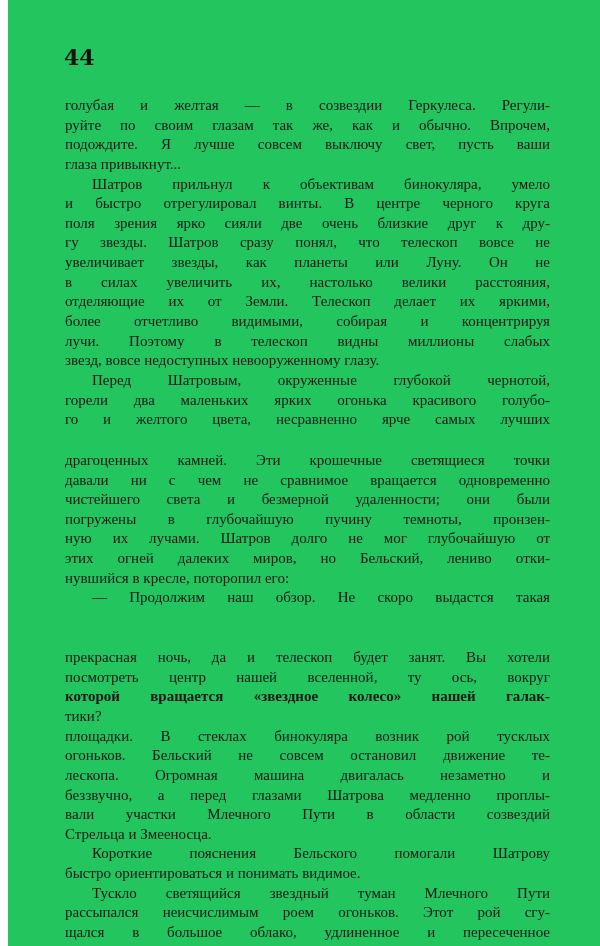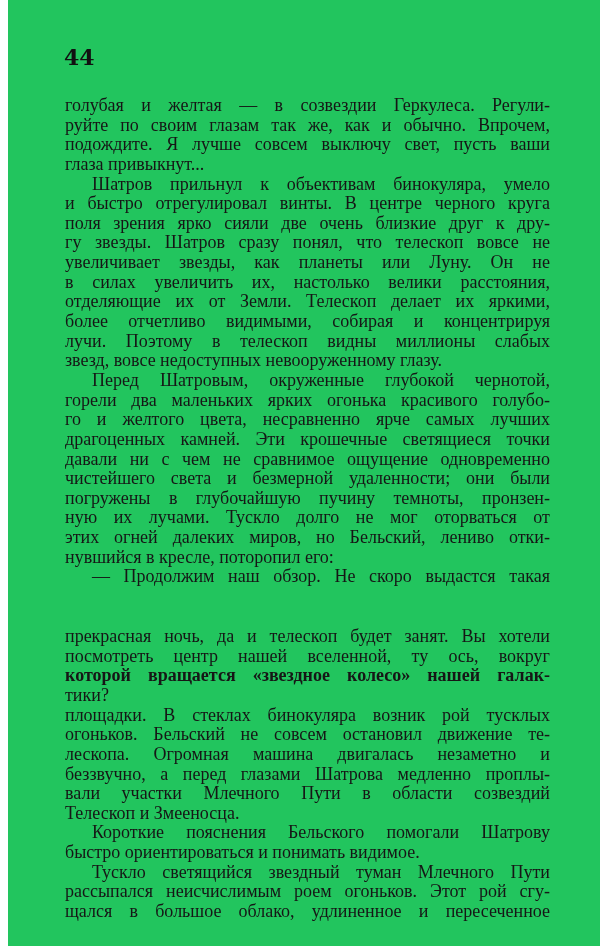--- a/index.html
+++ b/index.html
@@ -5,21 +5,21 @@
   html, body { margin:0; padding:0; background:#ffffff; }
   body { width:600px; height:946px; position:relative; overflow:hidden; }
   .page { position:absolute; left:8px; top:0; width:600px; height:946px; background:#22c55e; }
   .page-number {
     position:absolute; left:56px; top:44px;
     font-family:"DejaVu Serif", serif; font-weight:bold; font-size:22px;
     color:#111; letter-spacing:0px;
   }
   .text-block {
     position:absolute; left:57px; top:96px; width:485px;
-    font-family:"Liberation Serif", serif; font-size:18px; color:#161616;
+    font-family:"Liberation Serif", serif; font-size:15px; color:#161616;
   }
   .line {
     display:block; height:19.65px; line-height:19.65px;
     white-space:nowrap; text-align:justify; text-align-last:justify;
     overflow:visible;
   }
   .line.indent { padding-left:27px; }
   .line.last { text-align-last:left; }
 </style>
 </head>
@@ -43,42 +43,42 @@
         <span class="line" style="white-space: normal; width: 485px;">в силах увеличить их, настолько велики расстояния,</span>
         <span class="line" style="white-space: normal; width: 485px;">отделяющие их от Земли. Телескоп делает их яркими,</span>
         <span class="line" style="white-space: normal; width: 485px;">более отчетливо видимыми, собирая и концентрируя</span>
         <span class="line" style="white-space: normal; width: 485px;">лучи. Поэтому в телескоп видны миллионы слабых</span>
         <span class="line last" style="white-space: normal; width: 485px;">звезд, вовсе недоступных невооруженному глазу.</span>
       </div>
       <div class="paragraph">
         <span class="line indent" style="white-space: normal; width: 458px;">Перед Шатровым, окруженные глубокой чернотой,</span>
         <span class="line" style="white-space: normal; width: 485px;">горели два маленьких ярких огонька красивого голубо-</span>
         <span class="line" style="white-space: normal; width: 485px;">го и желтого цвета, несравненно ярче самых лучших</span>
-        <span class="line" style="white-space: normal; width: 485px;">драгоценных камней. Эти крошечные светящиеся точки</span>
-        <span class="line" style="white-space: normal; width: 485px;">давали ни с чем не сравнимое ощущение одновременно</span>
+        <span class="line" style="white-space: normal; width: 485px; margin-top: 21px;">драгоценных камней. Эти крошечные светящиеся точки</span>
+        <span class="line" style="white-space: normal; width: 485px;">давали ни с чем не сравнимое вращается одновременно</span>
         <span class="line" style="white-space: normal; width: 485px;">чистейшего света и безмерной удаленности; они были</span>
         <span class="line" style="white-space: normal; width: 485px;">погружены в глубочайшую пучину темноты, пронзен-</span>
-        <span class="line" style="white-space: normal; width: 485px;">ную их лучами. Тускло долго не мог оторваться от</span>
+        <span class="line" style="white-space: normal; width: 485px;">ную их лучами. Шатров долго не мог глубочайшую от</span>
         <span class="line" style="white-space: normal; width: 485px;">этих огней далеких миров, но Бельский, лениво отки-</span>
         <span class="line last" style="white-space: normal; width: 485px;">нувшийся в кресле, поторопил его:</span>
       </div>
       <div class="paragraph">
         <span class="line indent" style="white-space: normal; width: 458px;">— Продолжим наш обзор. Не скоро выдастся такая</span>
         <span class="line" style="white-space: normal; width: 485px; margin-top: 40px;">прекрасная ночь, да и телескоп будет занят. Вы хотели</span>
         <span class="line" style="white-space: normal; width: 485px;">посмотреть центр нашей вселенной, ту ось, вокруг</span>
         <span class="line" style="white-space: normal; width: 485px; font-weight: bold;">которой вращается «звездное колесо» нашей галак-</span>
         <span class="line last" style="white-space: normal; width: 485px;">тики?</span>
       </div>
       <div class="paragraph">
         <span class="line" style="white-space: normal; width: 485px;">площадки. В стеклах бинокуляра возник рой тусклых</span>
         <span class="line" style="white-space: normal; width: 485px;">огоньков. Бельский не совсем остановил движение те-</span>
         <span class="line" style="white-space: normal; width: 485px;">лескопа. Огромная машина двигалась незаметно и</span>
         <span class="line" style="white-space: normal; width: 485px;">беззвучно, а перед глазами Шатрова медленно проплы-</span>
         <span class="line" style="white-space: normal; width: 485px;">вали участки Млечного Пути в области созвездий</span>
-        <span class="line last" style="white-space: normal; width: 485px;">Телескоп и Змееносца.</span>
+        <span class="line last" style="white-space: normal; width: 485px;">Стрельца и Змееносца.</span>
       </div>
       <div class="paragraph">
         <span class="line indent" style="white-space: normal; width: 458px;">Короткие пояснения Бельского помогали Шатрову</span>
         <span class="line last" style="white-space: normal; width: 485px;">быстро ориентироваться и понимать видимое.</span>
       </div>
       <div class="paragraph">
         <span class="line indent" style="white-space: normal; width: 458px;">Тускло светящийся звездный туман Млечного Пути</span>
         <span class="line" style="white-space: normal; width: 485px;">рассыпался неисчислимым роем огоньков. Этот рой сгу-</span>
         <span class="line" style="white-space: normal; width: 485px;">щался в большое облако, удлиненное и пересеченное</span>
       </div>

